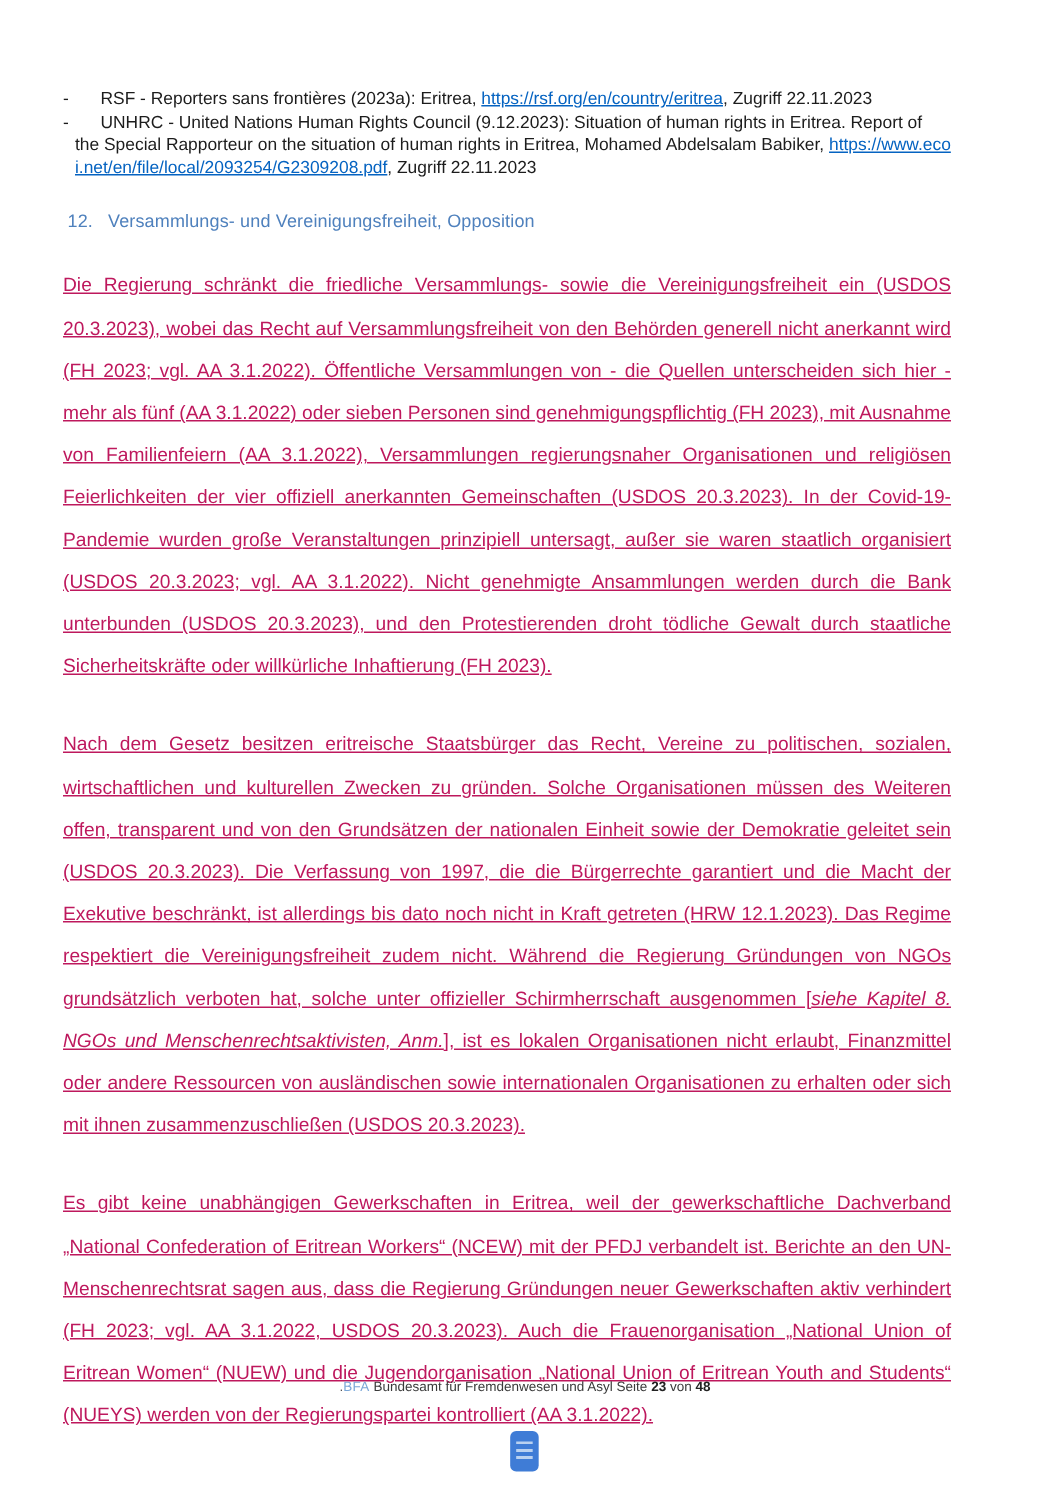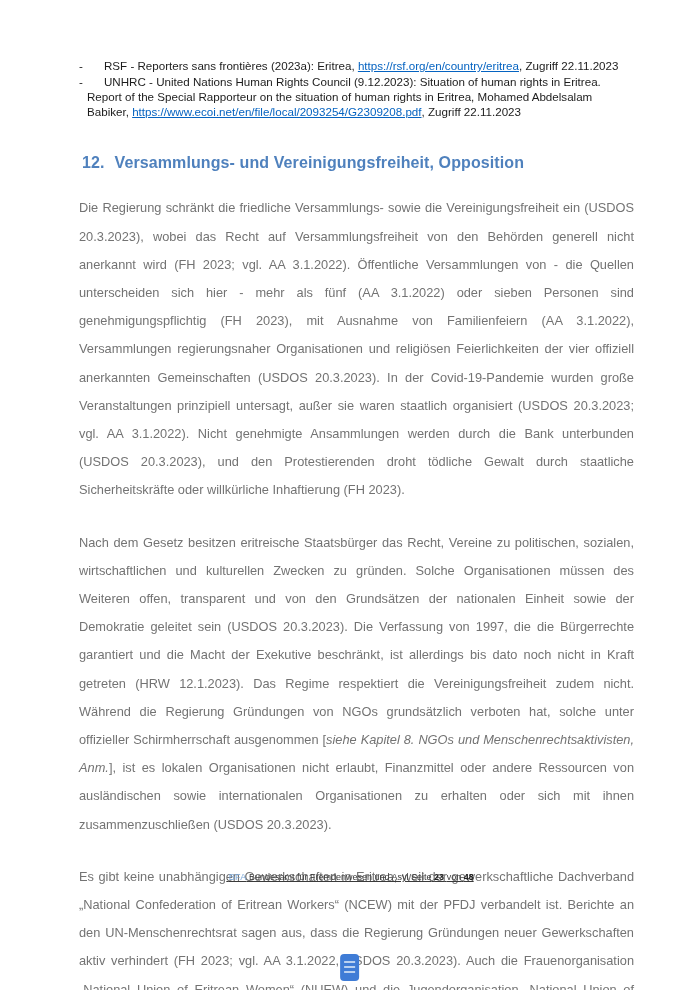--- a/index.html
+++ b/index.html
@@ -6,21 +6,21 @@
   html, body { background: #ffffff; }
   body {
     width: 700px; height: 990px;
     font-family: "Liberation Sans", "DejaVu Sans", sans-serif;
     color: #1c1c1c;
     position: relative;
     overflow: hidden;
   }
   .page {
     position: absolute; inset: 0;
-    padding: 58px 66px 0 79px;
+    padding: 58px 66px 0 42px;
   }
   
   .ref-list {
     list-style: none;
     font-size: 11.6px;
     line-height: 15.2px;
     color: #1c1c1c;
   }
   .ref-item {
     padding-left: 8px;
@@ -29,46 +29,46 @@
   }
   .ref-dash { display: inline-block; text-indent: 0; width: 25px; }
   .ref-link {
     color: #0563C1;
     text-decoration: underline;
     cursor: pointer;
     word-break: break-all;
   }
   
   .section-heading {
-    margin-top: 35px;
+    margin-top: 21px;
     margin-left: 3px;
-    font-size: 16px;
-    font-weight: bold;
+    font-size: 12px;
+    font-weight: normal;
     color: #4F81BD;
     letter-spacing: 0.1px;
   }
   .section-heading .num { margin-right: 10px; }
   
   .body-para {
     margin-top: 24px;
     font-size: 12.8px;
     line-height: 28.2px;
     text-align: justify;
-    color: #737373;
+    color: #be185d;
+    text-decoration: underline;
   }
   .body-para:first-of-type { margin-top: 22px; }
   .body-para em { font-style: italic; }
   
   .footer {
     position: absolute;
-    top: 872px; left: 0; right: 0;
+    top: 919px; left: 0; right: 0;
     text-align: center;
     font-size: 9px;
     color: #3a3a3a;
-    text-decoration: underline;
   }
   .footer .f-dot { color: #555; }
   .footer .f-bfa { color: #7BA7D7; letter-spacing: 0.2px; }
   .footer b { color: #222; }
   
   .doc-badge {
     position: absolute;
     top: 954px; left: 50%;
     transform: translateX(-52%);
     width: 19px; height: 27px;

